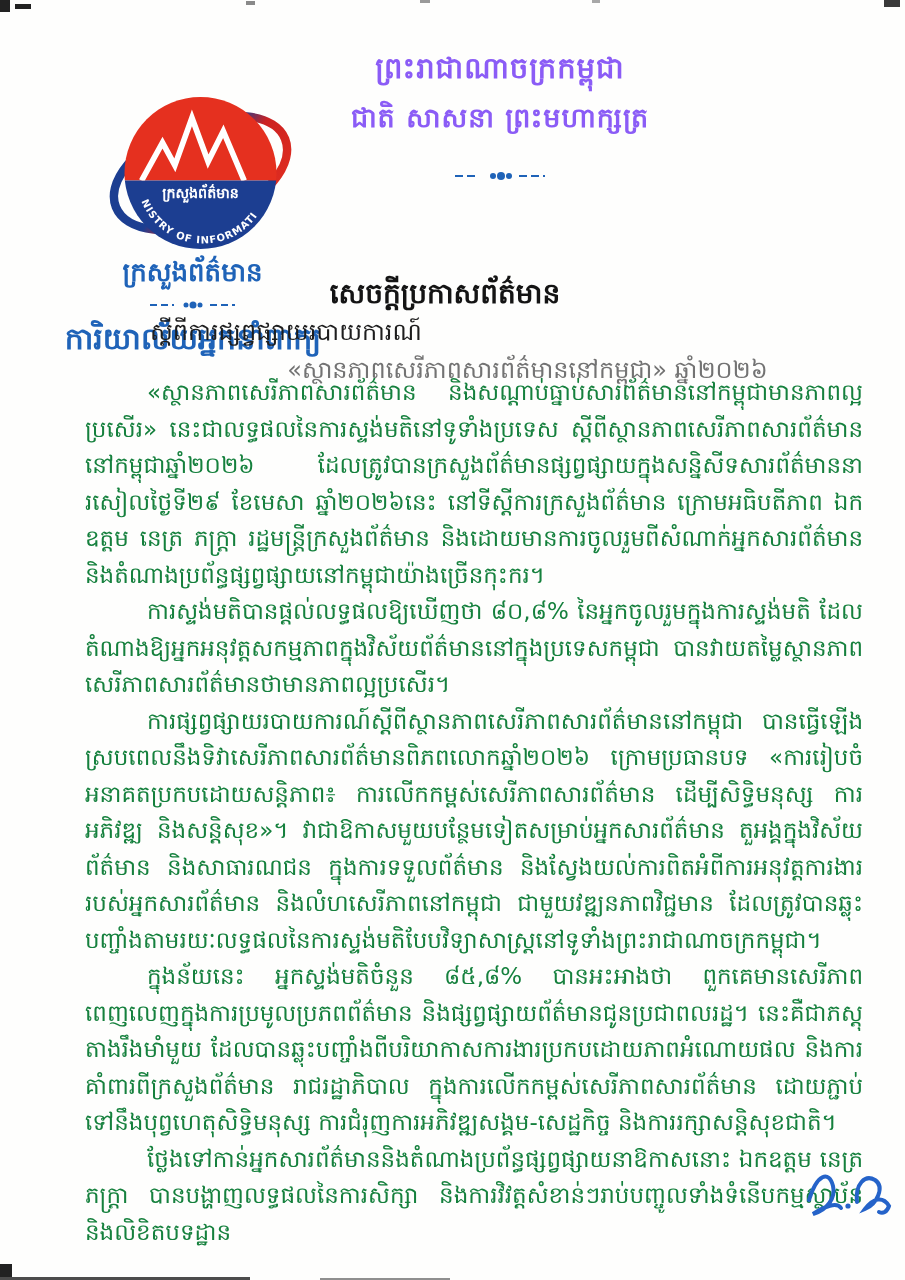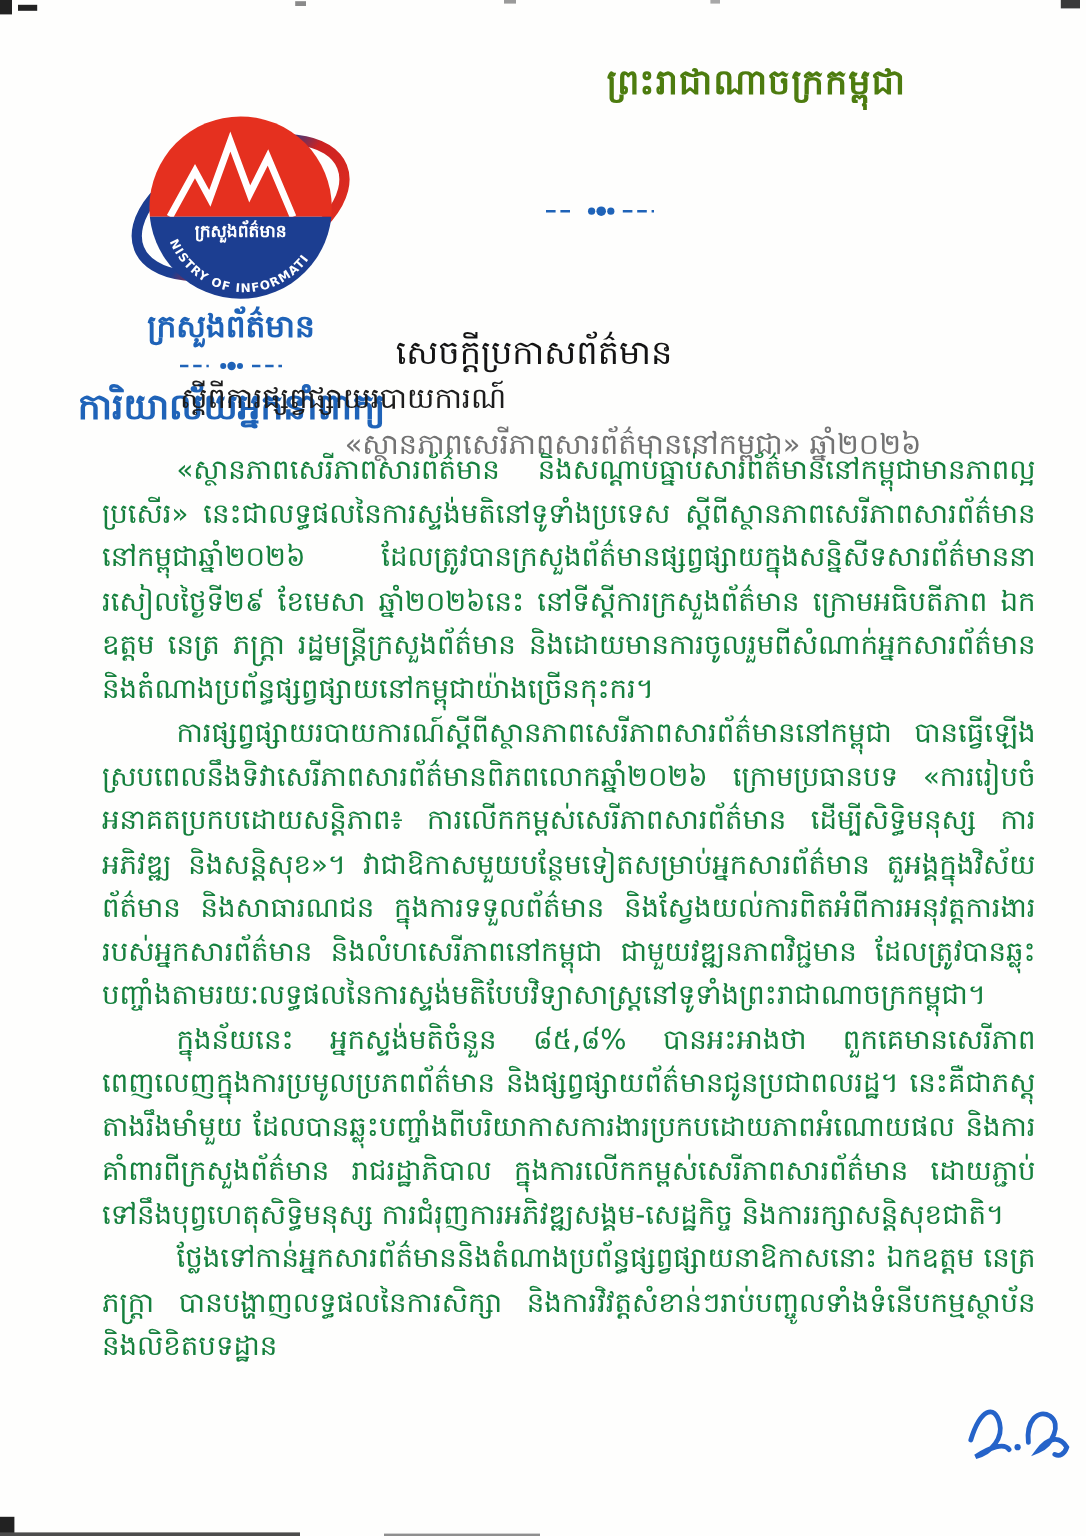--- a/index.html
+++ b/index.html
@@ -2,35 +2,35 @@
 <html><head>
 <meta charset="utf-8">
 <style>
   html,body{margin:0;padding:0;background:#e8e8e8;}
   .page{
     position:relative;width:905px;height:1280px;margin:0 auto;
     background:#fefefd;overflow:hidden;
     font-family:"DejaVu Sans",sans-serif;
   }
   
-  .motto{position:absolute;top:50px;left:245px;width:510px;text-align:right;
-    color:#4d7c0f;font-weight:bold;}
+  .motto{position:absolute;top:50px;left:245px;width:510px;text-align:center;
+    color:#8b5cf6;font-weight:bold;}
   .motto .l1{font-size:29px;letter-spacing:1px;}
   .motto .l2{font-size:27px;margin-top:9px;letter-spacing:1px;}
   .ornament{position:absolute;display:block;}
   
   .logo{position:absolute;left:103px;top:78px;width:195px;height:190px;}
   
   .issuer-ministry{position:absolute;top:256px;left:60px;width:265px;text-align:center;
     color:#1f63b8;font-weight:bold;font-size:26px;}
   .issuer-office{position:absolute;top:320px;left:48px;width:290px;text-align:center;
     color:#1f63b8;font-weight:bold;font-size:30px;}
   
   .release-title{position:absolute;top:276px;left:250px;width:390px;text-align:center;
-    color:#141414;font-weight:normal;font-size:28px;}
+    color:#141414;font-weight:bold;font-size:28px;}
   .release-sub1{position:absolute;top:317px;left:150px;width:755px;text-align:left;
     color:#1d1d1d;font-size:24px;}
   .release-sub2{position:absolute;top:355px;left:150px;width:755px;text-align:center;
     color:#737373;font-size:24px;}
   
   .body-text{position:absolute;top:374px;left:85px;width:778px;
     color:#15803d;font-size:23px;line-height:36.5px;text-align:justify;}
   .body-text p{margin:0;text-indent:62px;}
   
   .signature{position:absolute;left:803px;top:1162px;width:90px;height:60px;}
@@ -82,20 +82,21 @@
 
       <path id="engArc" d="M -62,30 A 70 70 0 0 0 62,42" fill="none"></path>
       <text fill="#ffffff" font-size="10.5" font-weight="bold" letter-spacing="1">
         <textPath href="#engArc" startOffset="50%" text-anchor="middle">MINISTRY OF INFORMATION</textPath>
       </text>
     </svg>
   </div>
 
   <div class="motto">
     <div class="l1">ព្រះរាជាណាចក្រកម្ពុជា</div>
+    <div class="l2">ជាតិ សាសនា ព្រះមហាក្សត្រ</div>
   </div>
   <svg class="ornament" style="top:170px;left:455px;" width="90" height="12" viewBox="0 0 90 12">
     <line x1="0" y1="6" x2="24" y2="6" stroke="#1f63b8" stroke-width="2" stroke-dasharray="8 4"></line>
     <circle cx="38" cy="6" r="3" fill="#1f63b8"></circle>
       <circle cx="46" cy="6" r="4" fill="#1f63b8"></circle>
       <circle cx="54" cy="6" r="3" fill="#1f63b8"></circle>
     <line x1="64" y1="6" x2="90" y2="6" stroke="#1f63b8" stroke-width="2" stroke-dasharray="8 4"></line>
   </svg>
 
   <div class="issuer-ministry">ក្រសួងព័ត៌មាន</div>
@@ -107,20 +108,21 @@
     <line x1="60" y1="5" x2="85" y2="5" stroke="#1f63b8" stroke-width="2" stroke-dasharray="7 4"></line>
   </svg>
   <div class="issuer-office">ការិយាល័យអ្នកនាំពាក្យ</div>
 
   <div class="release-title">សេចក្តីប្រកាសព័ត៌មាន</div>
   <div class="release-sub1">ស្តីពីការផ្សព្វផ្សាយរបាយការណ៍</div>
   <div class="release-sub2">«ស្ថានភាពសេរីភាពសារព័ត៌មាននៅកម្ពុជា» ឆ្នាំ២០២៦</div>
 
   <div class="body-text">
     <p>«ស្ថានភាពសេរីភាពសារព័ត៌មាន និងសណ្តាប់ធ្នាប់សារព័ត៌មាននៅកម្ពុជាមានភាពល្អប្រសើរ» នេះជាលទ្ធផលនៃការស្ទង់មតិនៅទូទាំងប្រទេស ស្តីពីស្ថានភាពសេរីភាពសារព័ត៌មាននៅកម្ពុជាឆ្នាំ២០២៦ ដែលត្រូវបានក្រសួងព័ត៌មានផ្សព្វផ្សាយក្នុងសន្និសីទសារព័ត៌មាននារសៀលថ្ងៃទី២៩ ខែមេសា ឆ្នាំ២០២៦នេះ នៅទីស្តីការក្រសួងព័ត៌មាន ក្រោមអធិបតីភាព ឯកឧត្តម នេត្រ ភក្ត្រា រដ្ឋមន្ត្រីក្រសួងព័ត៌មាន និងដោយមានការចូលរួមពីសំណាក់អ្នកសារព័ត៌មាន និងតំណាងប្រព័ន្ធផ្សព្វផ្សាយនៅកម្ពុជាយ៉ាងច្រើនកុះករ។</p>
+    <p>ការស្ទង់មតិបានផ្តល់លទ្ធផលឱ្យឃើញថា ៨០,៨% នៃអ្នកចូលរួមក្នុងការស្ទង់មតិ ដែលតំណាងឱ្យអ្នកអនុវត្តសកម្មភាពក្នុងវិស័យព័ត៌មាននៅក្នុងប្រទេសកម្ពុជា បានវាយតម្លៃស្ថានភាពសេរីភាពសារព័ត៌មានថាមានភាពល្អប្រសើរ។</p>
     <p>ការផ្សព្វផ្សាយរបាយការណ៍ស្តីពីស្ថានភាពសេរីភាពសារព័ត៌មាននៅកម្ពុជា បានធ្វើឡើងស្របពេលនឹងទិវាសេរីភាពសារព័ត៌មានពិភពលោកឆ្នាំ២០២៦ ក្រោមប្រធានបទ «ការរៀបចំអនាគតប្រកបដោយសន្តិភាព៖ ការលើកកម្ពស់សេរីភាពសារព័ត៌មាន ដើម្បីសិទ្ធិមនុស្ស ការអភិវឌ្ឍ និងសន្តិសុខ»។ វាជាឱកាសមួយបន្ថែមទៀតសម្រាប់អ្នកសារព័ត៌មាន តួអង្គក្នុងវិស័យព័ត៌មាន និងសាធារណជន ក្នុងការទទួលព័ត៌មាន និងស្វែងយល់ការពិតអំពីការអនុវត្តការងាររបស់អ្នកសារព័ត៌មាន និងលំហសេរីភាពនៅកម្ពុជា ជាមួយវឌ្ឍនភាពវិជ្ជមាន ដែលត្រូវបានឆ្លុះបញ្ចាំងតាមរយៈលទ្ធផលនៃការស្ទង់មតិបែបវិទ្យាសាស្ត្រនៅទូទាំងព្រះរាជាណាចក្រកម្ពុជា។</p>
     <p>ក្នុងន័យនេះ អ្នកស្ទង់មតិចំនួន ៨៥,៨% បានអះអាងថា ពួកគេមានសេរីភាពពេញលេញក្នុងការប្រមូលប្រភពព័ត៌មាន និងផ្សព្វផ្សាយព័ត៌មានជូនប្រជាពលរដ្ឋ។ នេះគឺជាភស្តុតាងរឹងមាំមួយ ដែលបានឆ្លុះបញ្ចាំងពីបរិយាកាសការងារប្រកបដោយភាពអំណោយផល និងការគាំពារពីក្រសួងព័ត៌មាន រាជរដ្ឋាភិបាល ក្នុងការលើកកម្ពស់សេរីភាពសារព័ត៌មាន ដោយភ្ជាប់ទៅនឹងបុព្វហេតុសិទ្ធិមនុស្ស ការជំរុញការអភិវឌ្ឍសង្គម-សេដ្ឋកិច្ច និងការរក្សាសន្តិសុខជាតិ។</p>
     <p>ថ្លែងទៅកាន់អ្នកសារព័ត៌មាននិងតំណាងប្រព័ន្ធផ្សព្វផ្សាយនាឱកាសនោះ ឯកឧត្តម នេត្រ ភក្ត្រា បានបង្ហាញលទ្ធផលនៃការសិក្សា និងការវិវត្តសំខាន់ៗរាប់បញ្ចូលទាំងទំនើបកម្មស្ថាប័ន និងលិខិតបទដ្ឋាន</p>
   </div>
 
   <div class="signature" title="">
     <svg width="90" height="60" viewBox="0 0 90 60">
       <path d="M6,38 C14,12 26,8 30,24 C33,36 24,48 10,52 C22,44 34,40 38,46" fill="none" stroke="#2563c9" stroke-width="4" stroke-linecap="round"></path>
       <circle cx="45" cy="44" r="2.6" fill="#2563c9"></circle>
       <path d="M54,40 C52,22 62,12 72,18 C82,25 74,42 62,47 C70,36 80,34 86,44 C84,50 80,52 76,50" fill="none" stroke="#2563c9" stroke-width="4" stroke-linecap="round"></path>

